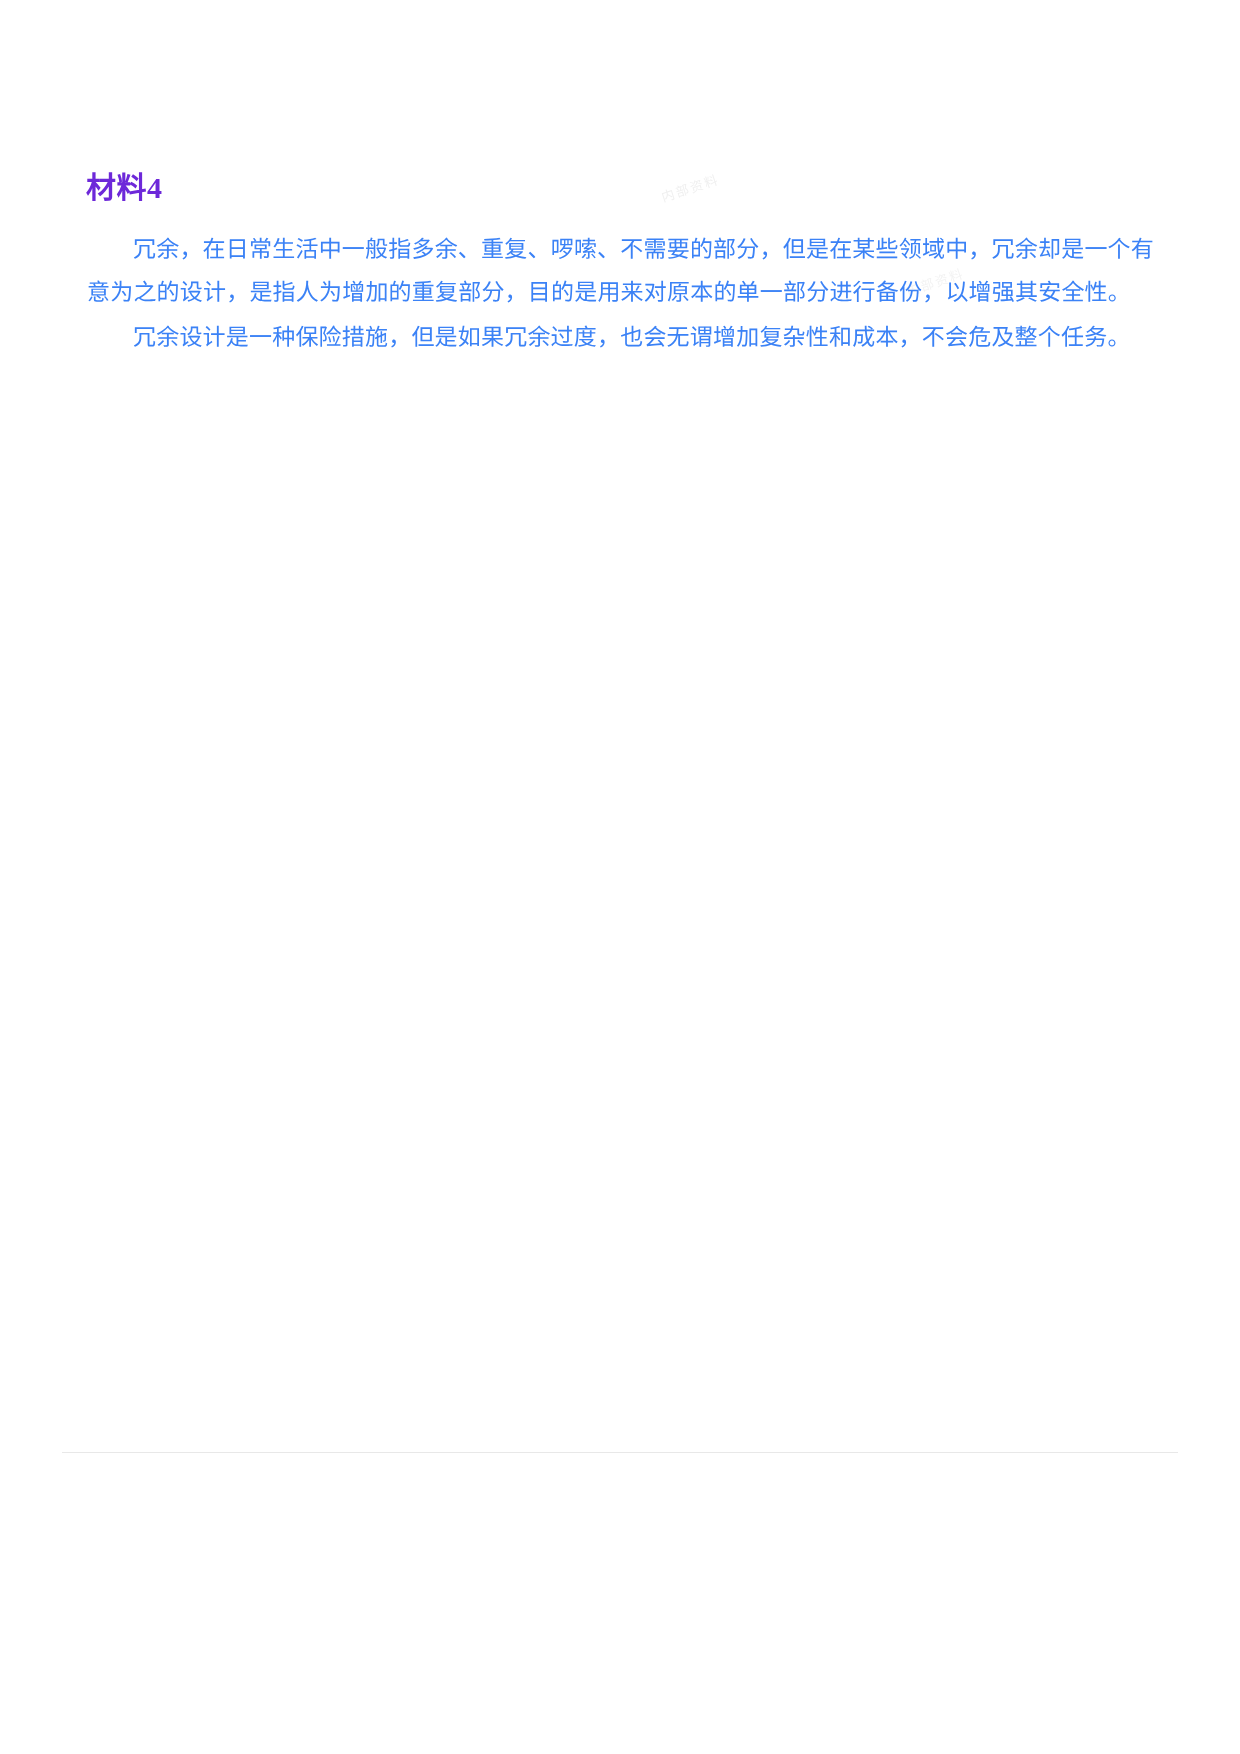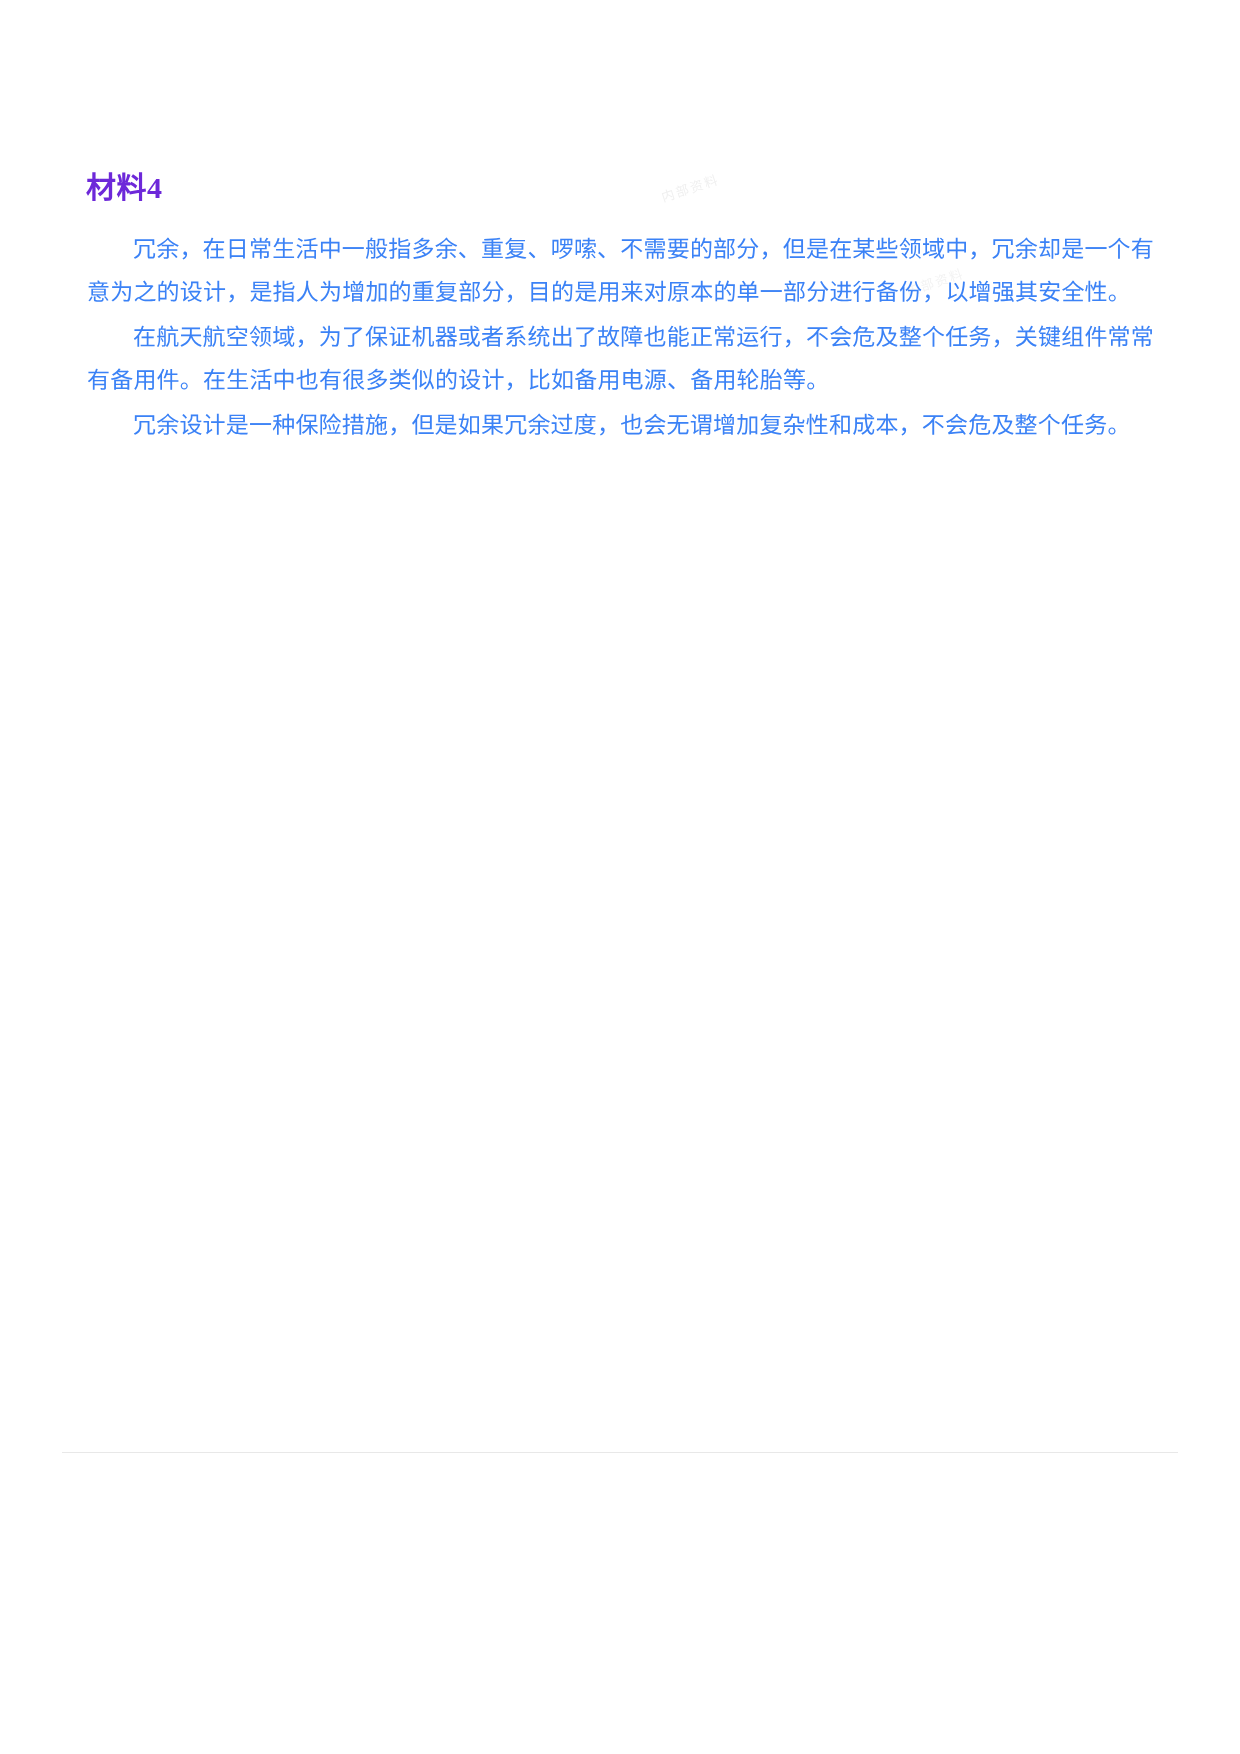--- a/index.html
+++ b/index.html
@@ -81,18 +81,17 @@
 
 <div class="page">
 
   <div class="watermark">内部资料</div>
   <div class="watermark w2">内部资料</div>
 
   <div class="content">
     <h1 class="doc-title">材料4</h1>
 
     <p class="para">冗余，在日常生活中一般指多余、重复、啰嗦、不需要的部分，但是在某些领域中，冗余却是一个有意为之的设计，是指人为增加的重复部分，目的是用来对原本的单一部分进行备份，以增强其安全性。</p>
-    <p class="para">在航天航空领域，为了保证机器或者系统出了故障也能正常运行，不会危及整个任务，关键组件常常有备用件。在生活中也有很多类似的设计，比如备用电源、备用轮胎等。</p>
     <p class="para">冗余设计是一种保险措施，但是如果冗余过度，也会无谓增加复杂性和成本，不会危及整个任务。</p>
   </div>
 
   <div class="footer-rule"></div>
 </div>
 
 </body></html>

